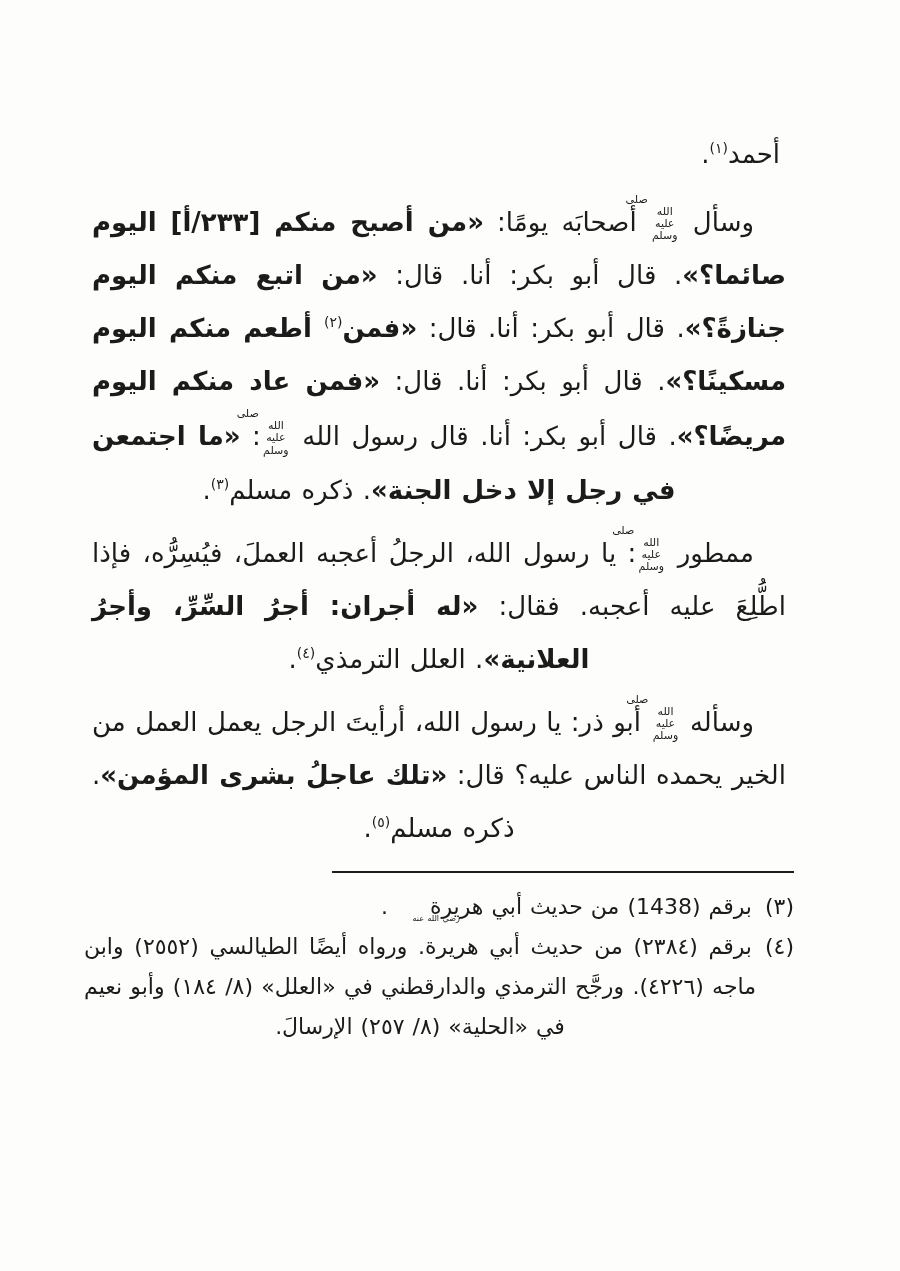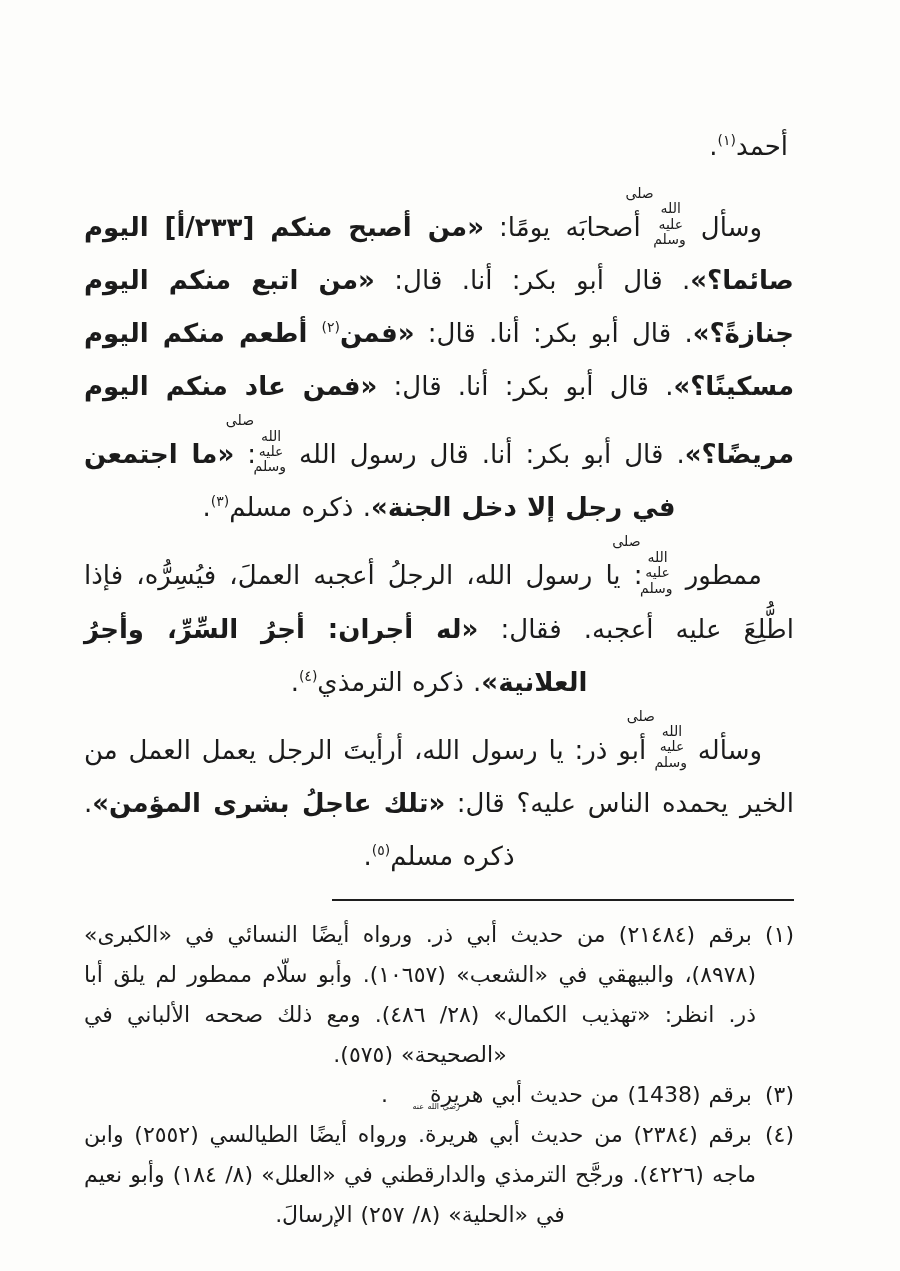--- a/index.html
+++ b/index.html
@@ -10,21 +10,21 @@
     background:#fdfdfb;
     color:#1b1b1b;
     font-family:"DejaVu Sans",sans-serif;
     direction:rtl;
     box-sizing:border-box;
     padding:120px 106px 0 84px;
     overflow:hidden;
   }
   
   .para{
-    margin:0;
+    margin:8px;
     font-size:26px;
     line-height:53px;
     text-align:justify;
     text-align-last:center;
     text-indent:32px;
     word-spacing:1px;
   }
   .para.right-align{
     text-align:right;
     text-align-last:right;
@@ -36,21 +36,21 @@
     font-size:14px;
     line-height:0;
     vertical-align:10px;
     font-weight:normal;
     white-space:nowrap;
   }
   
   .seal{
     display:inline-block;
     width:30px;
-    font-size:14px;
+    font-size:11px;
     line-height:1.1;
     text-align:center;
     vertical-align:-8px;
     font-weight:normal;
     white-space:normal;
   }
   
   .sep{
     height:0;
     border:none;
@@ -73,23 +73,22 @@
   .fn-num{margin-left:13px;}
   .footnote .seal{width:34px;font-size:8px;vertical-align:-7px;}
 </style>
 </head>
 <body>
 
 <div class="page">
   <div id="main-text">
       <p class="para right-align"><span>أحمد</span><sup class="fnref">(١)</sup><span>.</span></p>
       <p class="para"><span>وسأل </span><span class="seal">صلى الله عليه وسلم</span><span> أصحابَه يومًا: </span><span class="q">«من أصبح منكم [٢٣٣/أ] اليوم صائما؟»</span><span>. قال أبو بكر: أنا. قال: </span><span class="q">«من اتبع منكم اليوم جنازةً؟»</span><span>. قال أبو بكر: أنا. قال: </span><span class="q">«فمن</span><sup class="fnref">(٢)</sup><span class="q"> أطعم منكم اليوم مسكينًا؟»</span><span>. قال أبو بكر: أنا. قال: </span><span class="q">«فمن عاد منكم اليوم مريضًا؟»</span><span>. قال أبو بكر: أنا. قال رسول الله </span><span class="seal">صلى الله عليه وسلم</span><span>: </span><span class="q">«ما اجتمعن في رجل إلا دخل الجنة»</span><span>. ذكره مسلم</span><sup class="fnref">(٣)</sup><span>.</span></p>
-      <p class="para"><span>ممطور </span><span class="seal">صلى الله عليه وسلم</span><span>: يا رسول الله، الرجلُ أعجبه العملَ، فيُسِرُّه، فإذا اطُّلِعَ عليه أعجبه. فقال: </span><span class="q">«له أجران: أجرُ السِّرِّ، وأجرُ العلانية»</span><span>. ذكره الترمذي</span><sup class="fnref">(٤)</sup><span>.</span></p>
+      <p class="para"><span>ممطور </span><span class="seal">صلى الله عليه وسلم</span><span>: يا رسول الله، الرجلُ أعجبه العملَ، فيُسِرُّه، فإذا اطُّلِعَ عليه أعجبه. فقال: </span><span class="q">«له أجران: أجرُ السِّرِّ، وأجرُ العلانية»</span><span>. العلل الترمذي</span><sup class="fnref">(٤)</sup><span>.</span></p>
       <p class="para"><span>وسأله </span><span class="seal">صلى الله عليه وسلم</span><span> أبو ذر: يا رسول الله، أرأيتَ الرجل يعمل العمل من الخير يحمده الناس عليه؟ قال: </span><span class="q">«تلك عاجلُ بشرى المؤمن»</span><span>. ذكره مسلم</span><sup class="fnref">(٥)</sup><span>.</span></p>
     </div>
   <hr class="sep">
   <div id="footnotes">
-      <p class="footnote center-last"><span class="fn-num">(١)</span><span>برقم (٢١٤٨٤) من حديث أبي ذر. ورواه أيضًا النسائي في «الكبرى» (٨٩٧٨)، والبيهقي في «الشعب» (١٠٦٥٧). وأبو سلّام ممطور لم يلق أبا ذر. انظر: «تهذيب الكمال» (٢٨/ ٤٨٦). ومع ذلك صححه الألباني في «الصحيحة» (٥٧٥).</span></p>
       <p class="footnote"><span class="fn-num">(٣)</span><span>برقم (1438) من حديث أبي هريرة </span><span class="seal">رضي الله عنه</span><span>.</span></p>
       <p class="footnote center-last"><span class="fn-num">(٤)</span><span>برقم (٢٣٨٤) من حديث أبي هريرة. ورواه أيضًا الطيالسي (٢٥٥٢) وابن ماجه (٤٢٢٦). ورجَّح الترمذي والدارقطني في «العلل» (٨/ ١٨٤) وأبو نعيم في «الحلية» (٨/ ٢٥٧) الإرسالَ.</span></p>
     </div>
 
 </div>
 
 </body></html>

